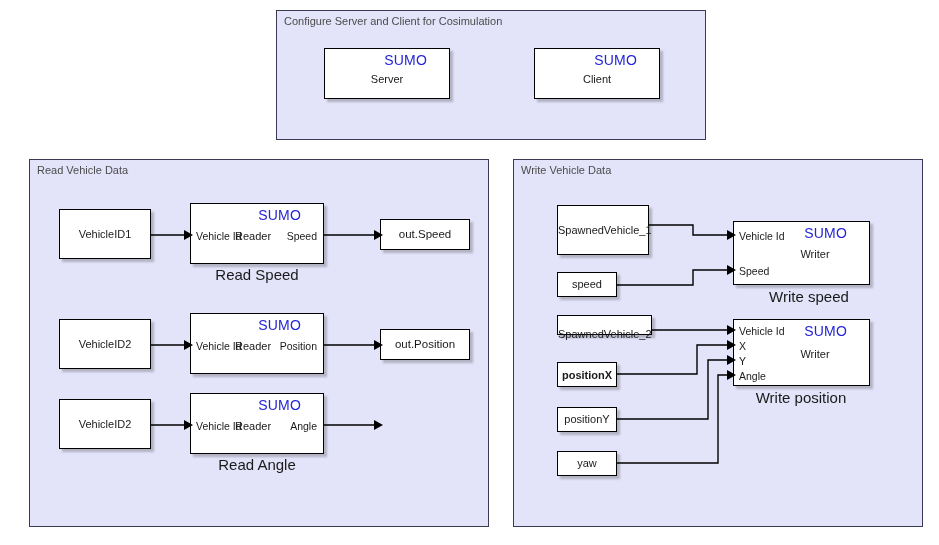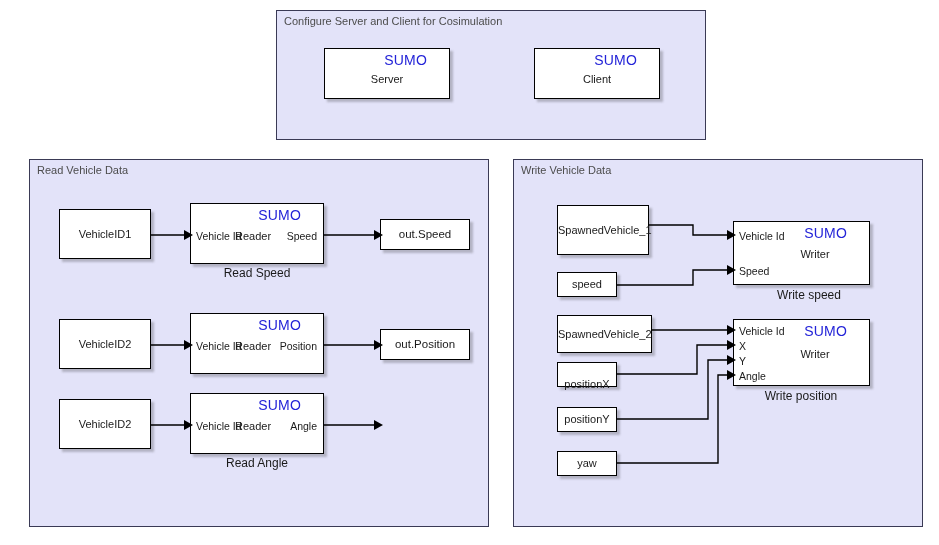--- a/index.html
+++ b/index.html
@@ -72,21 +72,21 @@
   .blk-mid{
     position:absolute;
     font-size:11px;
     color:#1a1a1a;
     white-space:nowrap;
     transform:translate(-50%,-50%);
   }
   .blk-caption{
     position:absolute;
     text-align:center;
-    font-size:12px;
+    font-size:15px;
     color:#1a1a1a;
     white-space:nowrap;
     transform:translateX(-50%);
   }
 
   
   .wires{position:absolute;left:0;top:0;width:939px;height:545px;pointer-events:none;}
   .wires path,.wires line{stroke:#000000;stroke-width:1.4px;fill:none;}
   .wires polygon{fill:#000000;}
 </style>
@@ -171,26 +171,26 @@
   </div>
 
   <div class="blk" style="left:733px;top:221px;width:137px;height:64px;">
     <div class="sumo">SUMO</div>
     <div class="port-in" style="top:14px;">Vehicle Id</div>
     <div class="blk-mid" style="left:81px;top:32px;">Writer</div>
     <div class="port-in" style="top:49px;">Speed</div>
   </div>
   <div class="blk-caption" style="left:801px;top:288px;margin-left:8px;">Write speed</div>
 
-  <div class="blk" style="left:557px;top:315px;width:95px;height:38px;padding-left:38px;">
+  <div class="blk" style="left:557px;top:315px;width:95px;height:20px;padding-left:38px;">
     <div class="blk-center" style="top:12px;">SpawnedVehicle_2</div>
   </div>
 
   <div class="blk" style="left:557px;top:362px;width:60px;height:25px;">
-    <div class="blk-center" style="top:15px;">positionX</div>
+    <div class="blk-center" style="top:6px;font-weight:bold;">positionX</div>
   </div>
 
   <div class="blk" style="left:557px;top:407px;width:60px;height:25px;">
     <div class="blk-center" style="top:5px;">positionY</div>
   </div>
 
   <div class="blk" style="left:557px;top:451px;width:60px;height:25px;">
     <div class="blk-center" style="top:5px;">yaw</div>
   </div>
 

